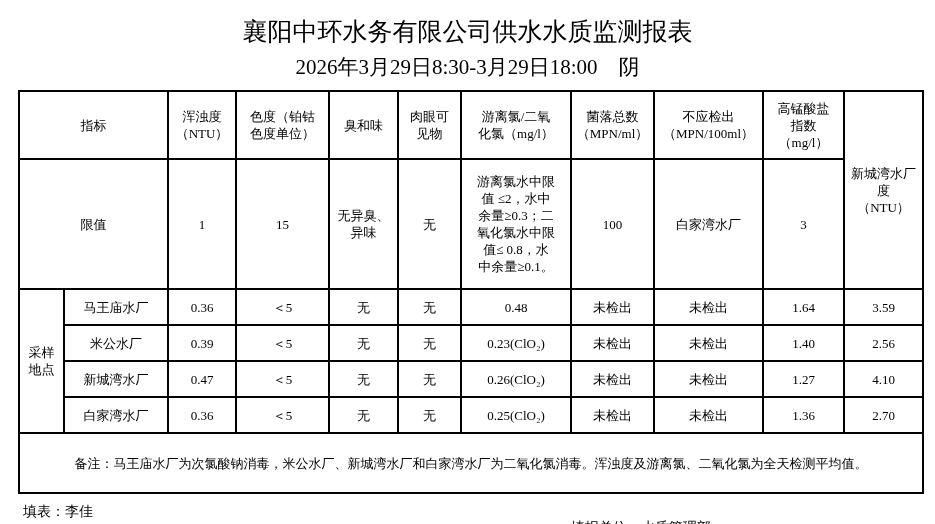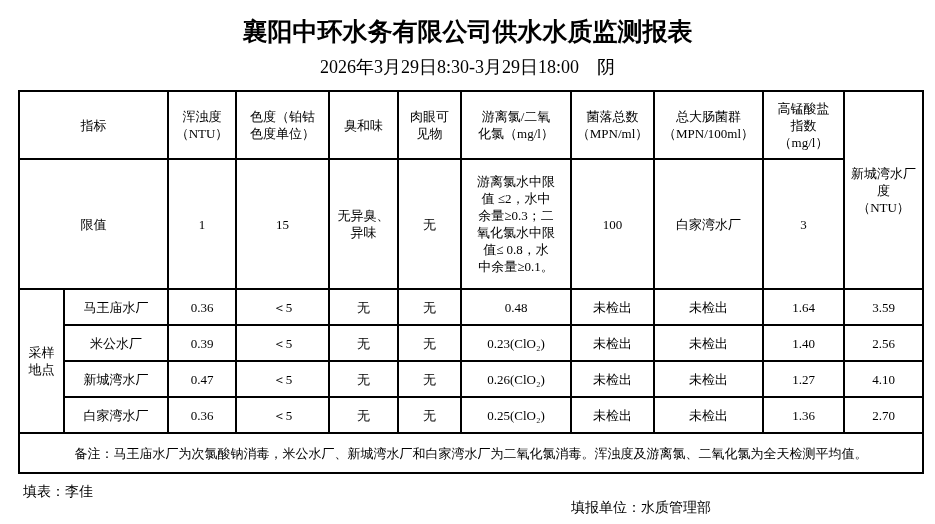--- a/index.html
+++ b/index.html
@@ -9,29 +9,29 @@
     color: #000000;
     font-family: "Liberation Serif", "DejaVu Serif", serif;
     overflow: hidden;
   }
   .page { position: relative; width: 935px; height: 524px; }
 
   .title {
     margin-top: 16px;
     text-align: center;
     font-family: "Liberation Sans", "DejaVu Sans", sans-serif;
-    font-weight: bold;
+    font-weight: normal;
     font-size: 25px;
     line-height: 30px;
     letter-spacing: 0px;
   }
   .subtitle {
     margin-top: 12px;
     text-align: center;
-    font-size: 18px;
+    font-size: 21px;
     line-height: 19px;
     white-space: pre;
   }
 
   table.report {
     margin: 13px 0 0 18px;
     width: 904px;
     border-collapse: collapse;
     table-layout: fixed;
   }
@@ -42,21 +42,21 @@
     line-height: 17px;
     text-align: center;
     vertical-align: middle;
     white-space: pre-line;
     padding: 2px;
     overflow: hidden;
   }
   tr.r-head  { height: 68px; }
   tr.r-limit { height: 130px; }
   tr.r-data  { height: 36px; }
-  tr.r-note  { height: 40px; margin-left: 35px; }
+  tr.r-note  { height: 60px; margin-left: 35px; }
 
   td.chlorine-limit {
     text-align: left;
     line-height: 20px;
     padding: 2px 2px 2px 5px;
   }
   td.note-cell {
     text-align: left;
     white-space: normal;
     font-size: 14px;
@@ -106,21 +106,21 @@
 （NTU）</th>
       <th>色度（铂钴
 色度单位）</th>
       <th>臭和味</th>
       <th>肉眼可
 见物</th>
       <th>游离氯/二氧
 化氯（mg/l）</th>
       <th>菌落总数
 （MPN/ml）</th>
-      <th>总大肠菌群
+      <th>不应检出
 （MPN/100ml）</th>
       <th>高锰酸盐
 指数
 （mg/l）</th>
       <th rowspan="2">新城湾水厂
 度
 （NTU）</th>
     </tr>
 
     <tr class="r-limit">

